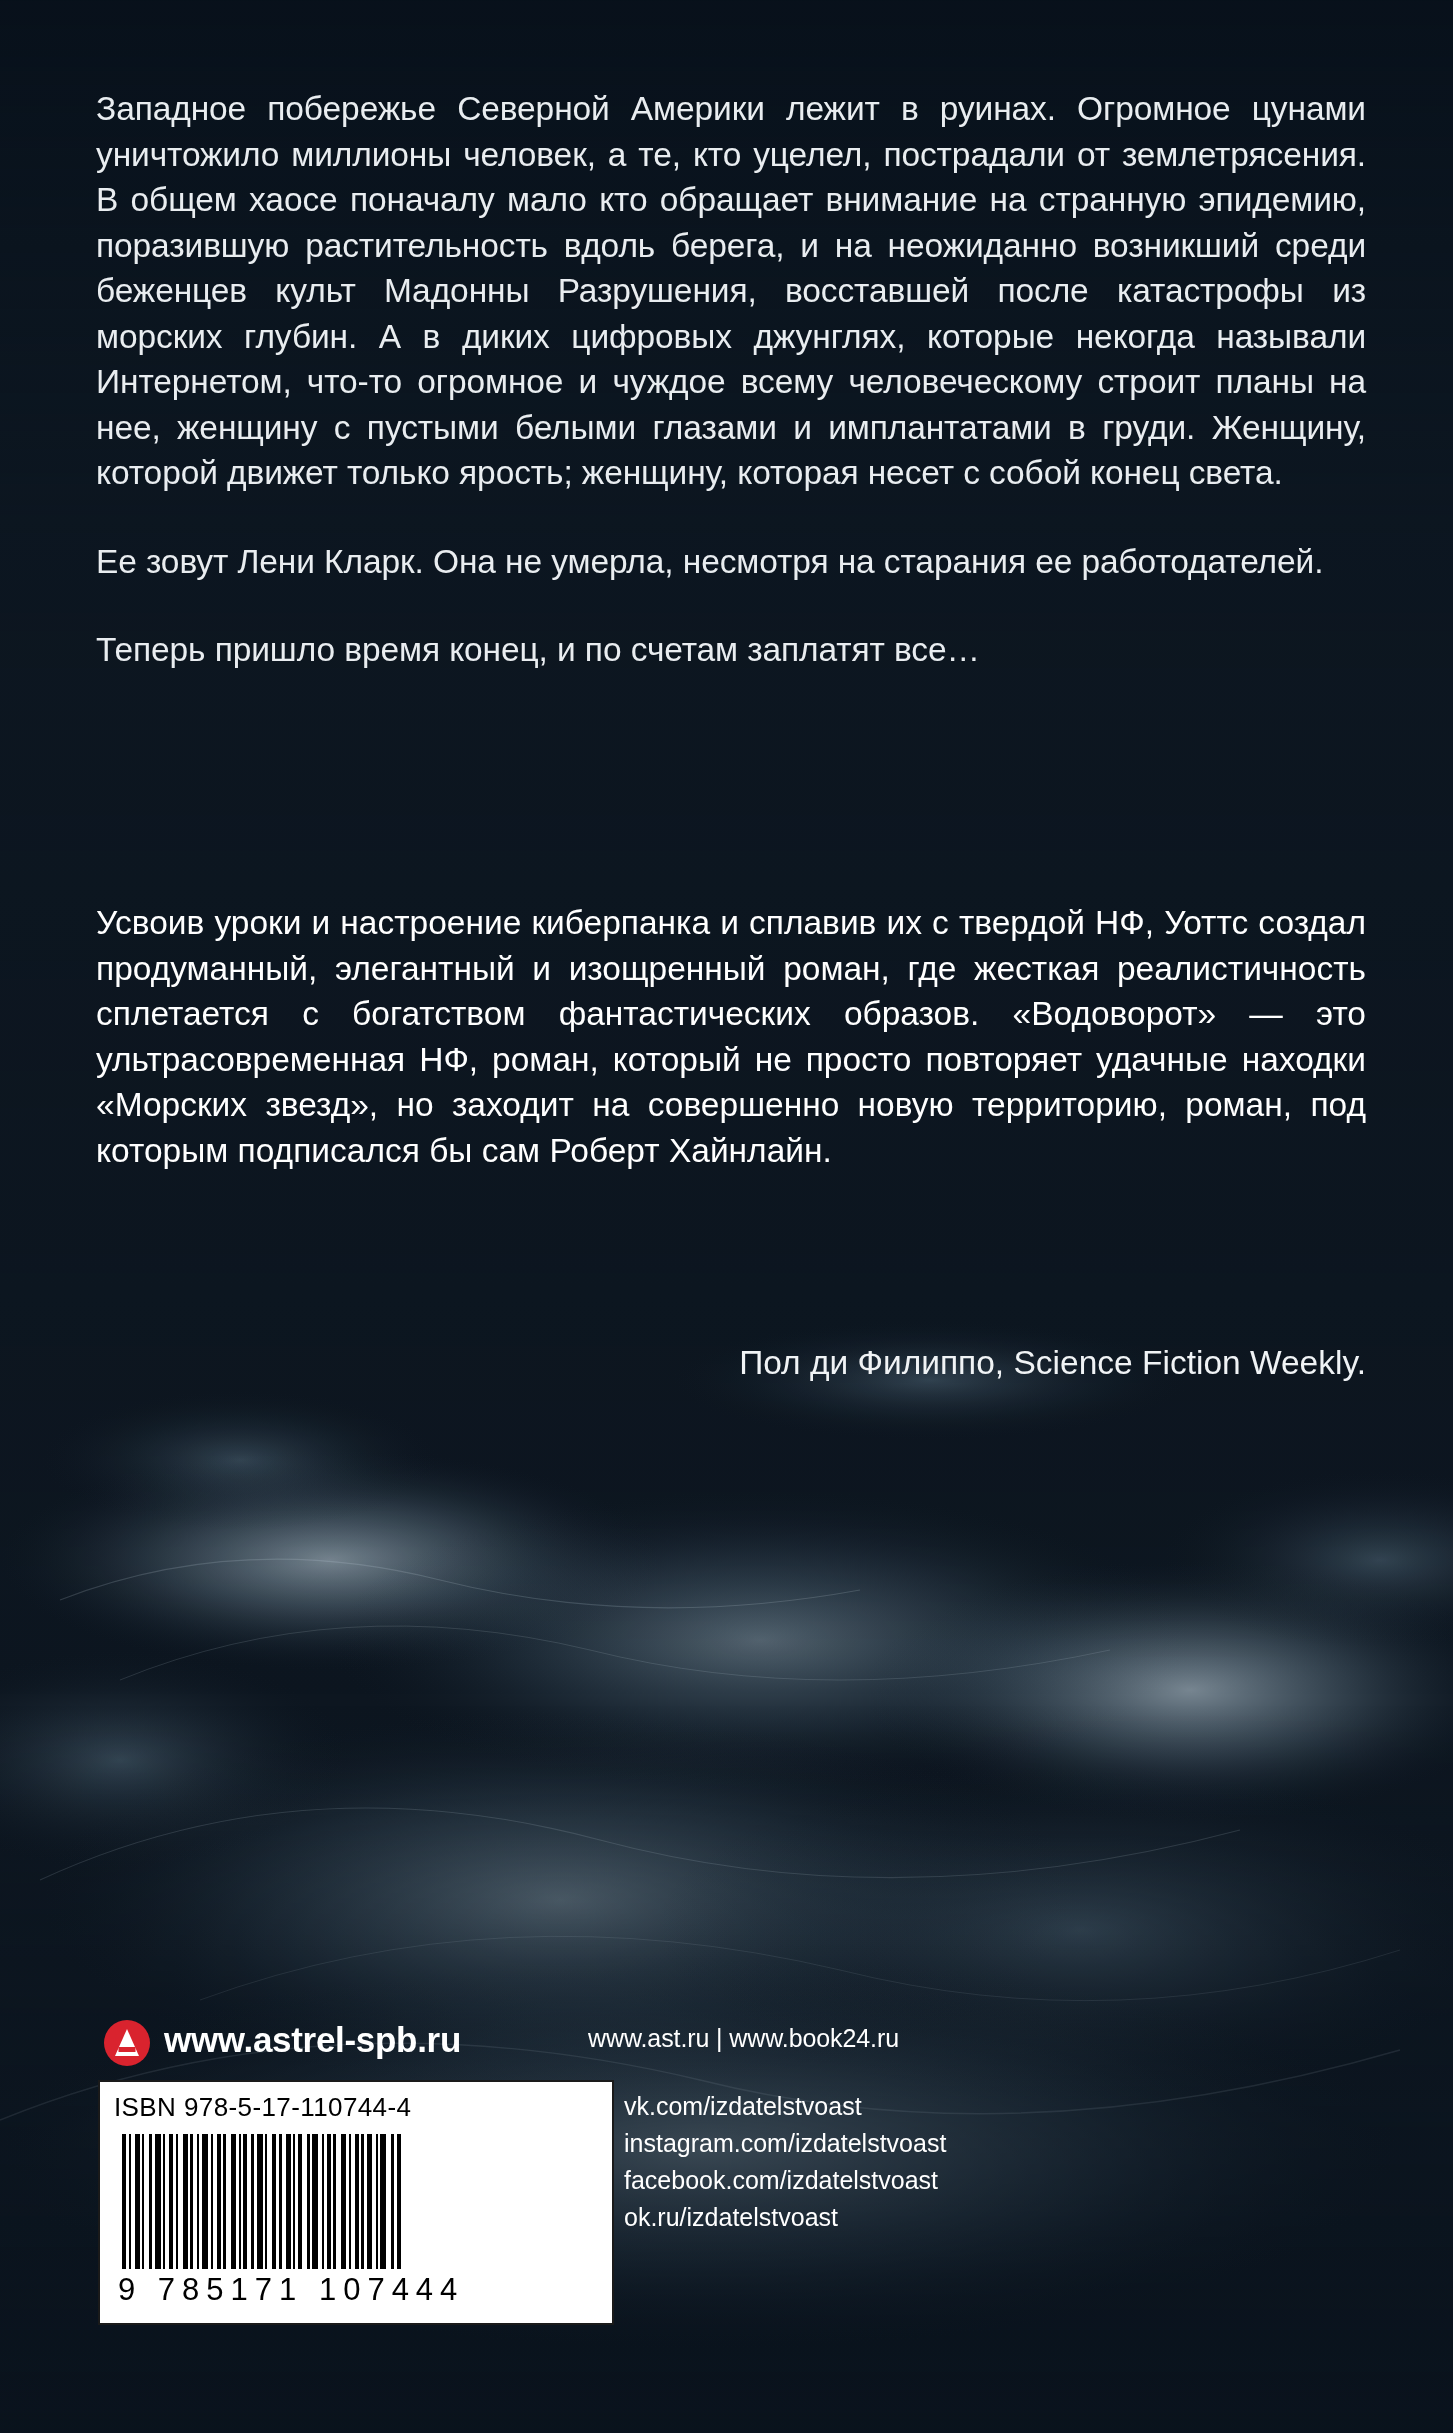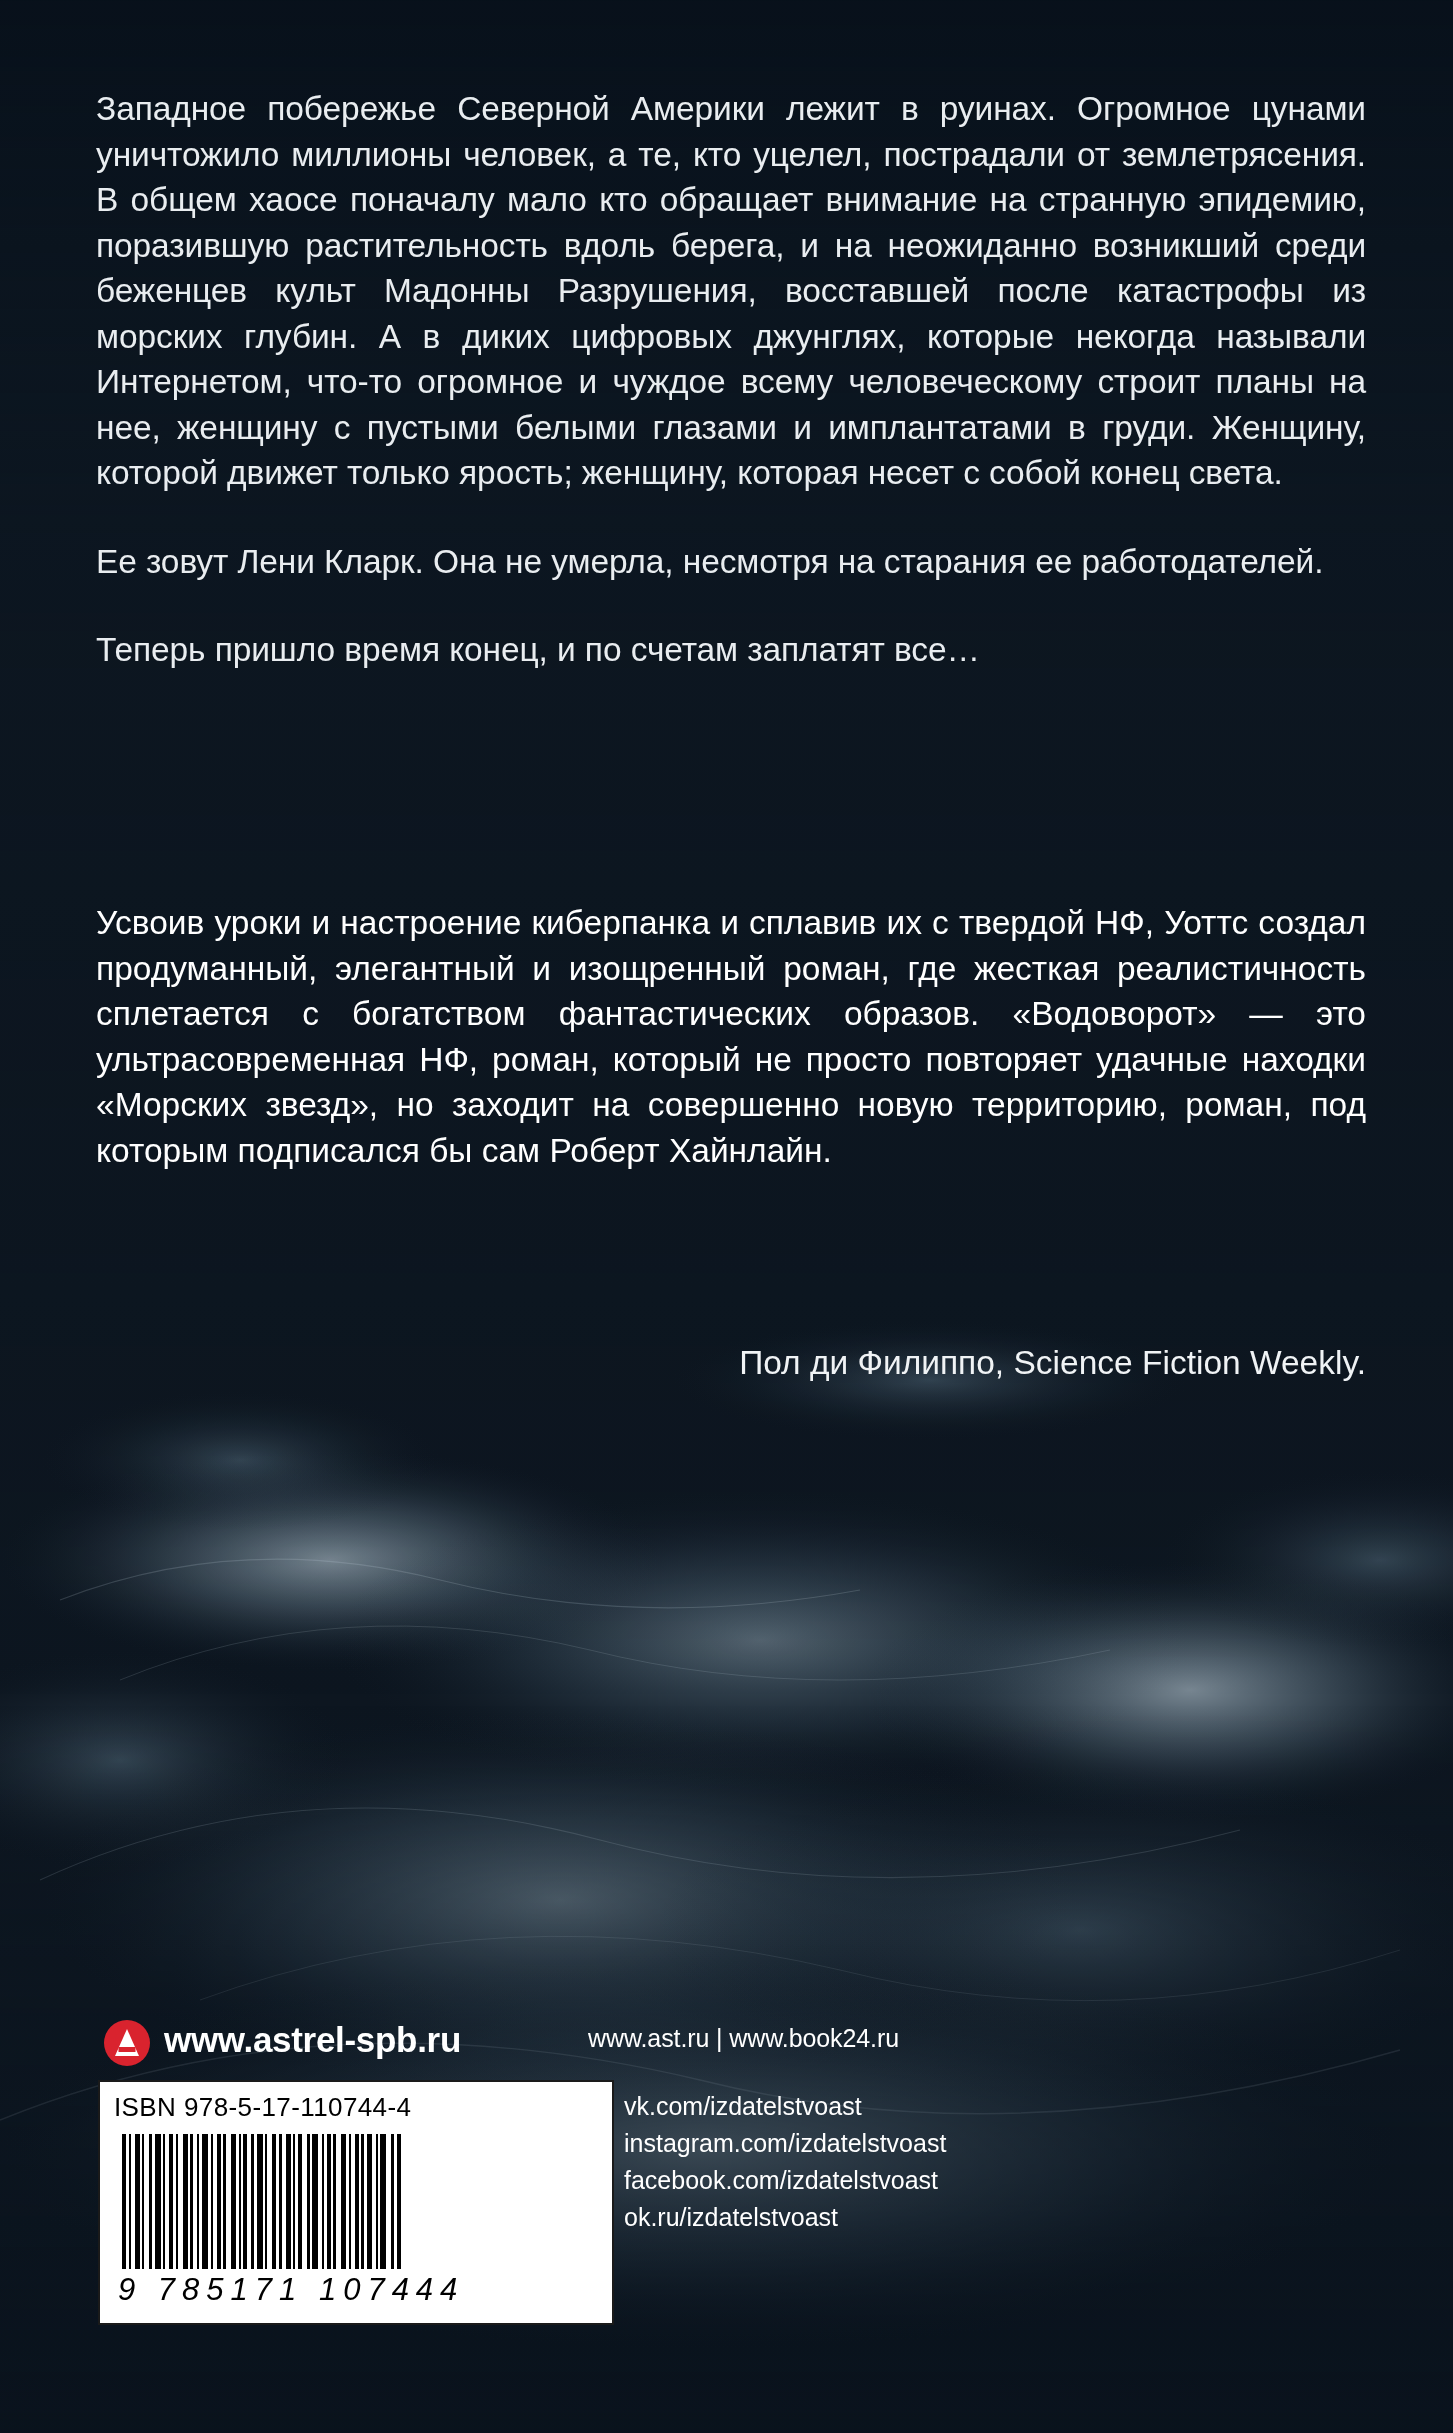--- a/index.html
+++ b/index.html
@@ -230,21 +230,20 @@
   }
   .isbn-digits {
     position: absolute;
     left: 18px;
     top: 190px;
     width: 396px;
     font-size: 31px;
     color: #000;
     letter-spacing: 7px;
     font-family: "Liberation Sans", sans-serif;
-    font-style: italic;
   }
 </style>
 </head>
 <body>
 
 <div class="bg"></div>
 
 <svg class="bg-wisps" width="1453" height="2433" viewBox="0 0 1453 2433" preserveAspectRatio="none">
   <defs>
     <radialGradient id="g1" cx="50%" cy="50%" r="50%">

